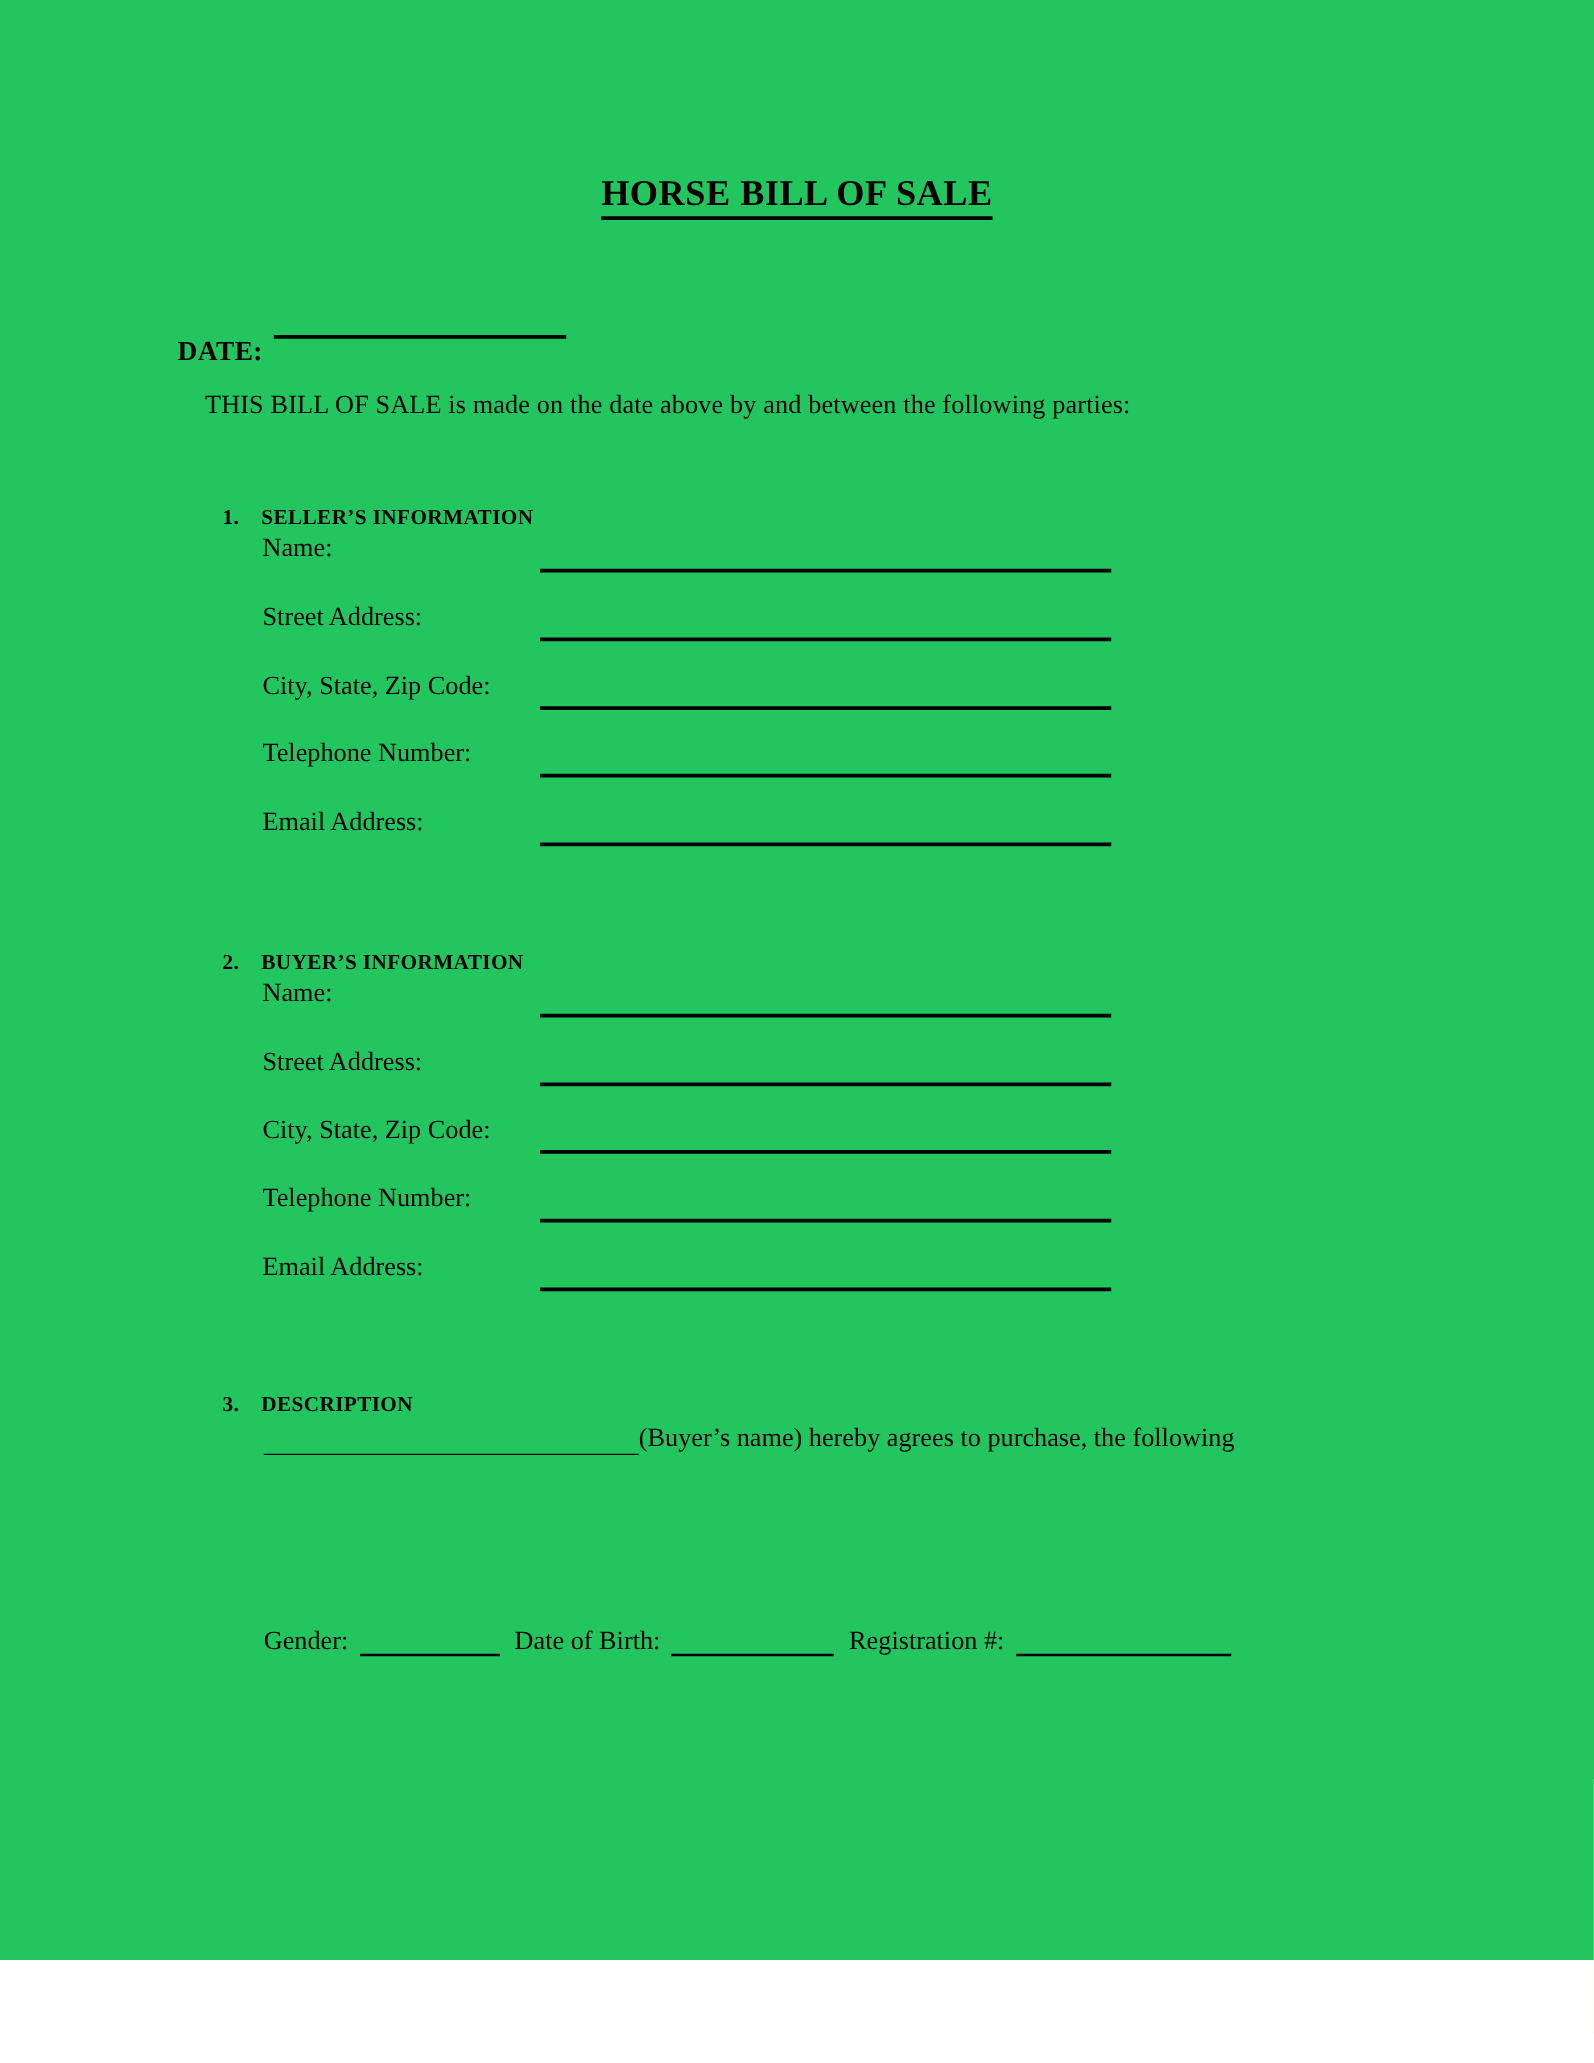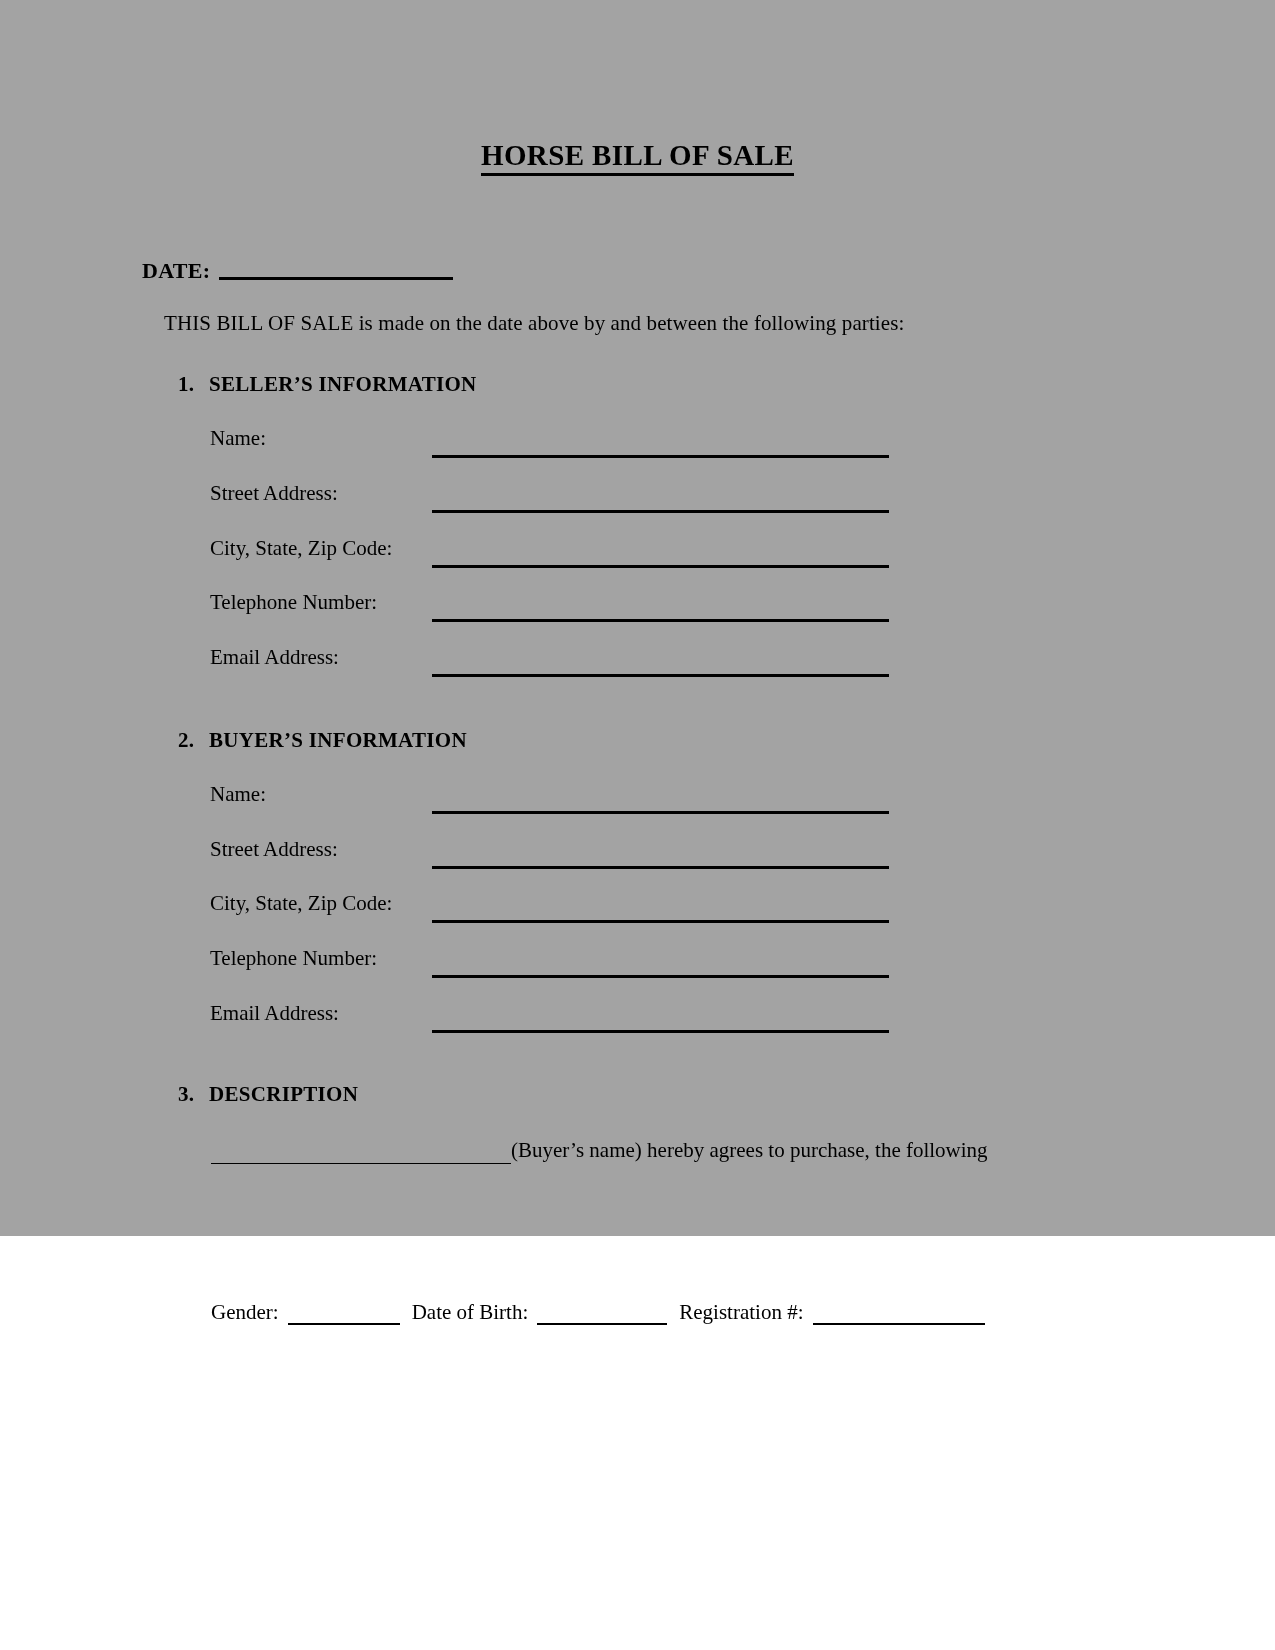--- a/index.html
+++ b/index.html
@@ -12,22 +12,22 @@
     height: 1650px;
     font-family: "Liberation Serif", "DejaVu Serif", serif;
     color: #000000;
     position: relative;
     overflow: hidden;
   }
 
   .page {
     position: relative;
     width: 1275px;
-    height: 1236px;
-    background: #a3a3a3;
+    height: 1568px;
+    background: #22c55e;
     box-sizing: border-box;
     padding: 0;
   }
 
   
   .title-wrap {
     position: absolute;
     top: 140px;
     left: 0;
     width: 1275px;
@@ -39,24 +39,23 @@
     font-weight: bold;
     letter-spacing: 0.4px;
     border-bottom: 3px solid #000;
     padding-bottom: 1px;
     line-height: 1.1;
   }
 
   
   .date-row {
     position: absolute;
-    top: 258px;
+    top: 268px;
     left: 142px;
     display: flex;
-    align-items: flex-end;
   }
   .date-label {
     font-size: 22px;
     font-weight: bold;
     letter-spacing: 0.3px;
   }
   .date-rule {
     width: 234px;
     height: 0;
     border-bottom: 3.5px solid #000;
@@ -71,24 +70,25 @@
     left: 142px;
     font-size: 21px;
     letter-spacing: 0.1px;
     white-space: nowrap;
     margin-left: 22px;
   }
 
   
   .section-head {
     position: absolute;
-    font-size: 21px;
+    font-size: 17px;
     font-weight: bold;
     letter-spacing: 0.3px;
     white-space: nowrap;
+    margin-top: 32px;
   }
   .section-head .num {
     display: inline-block;
     width: 31px;
   }
 
   
   .field-row {
     position: absolute;
     left: 210px;

